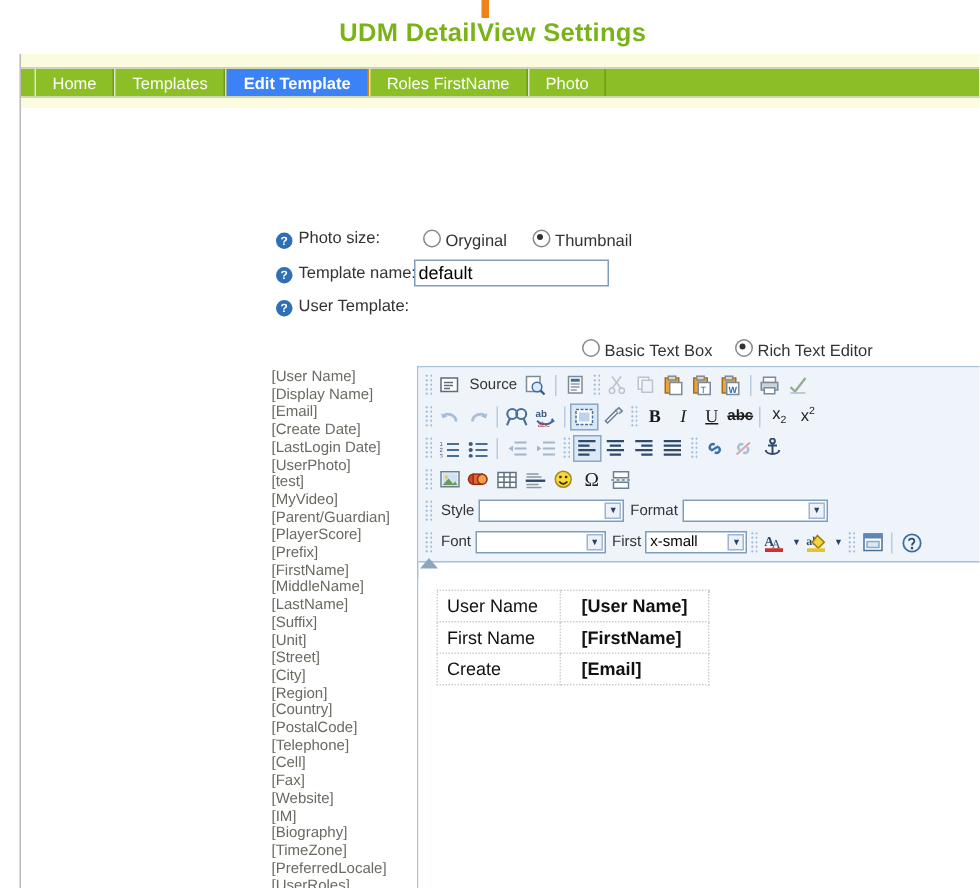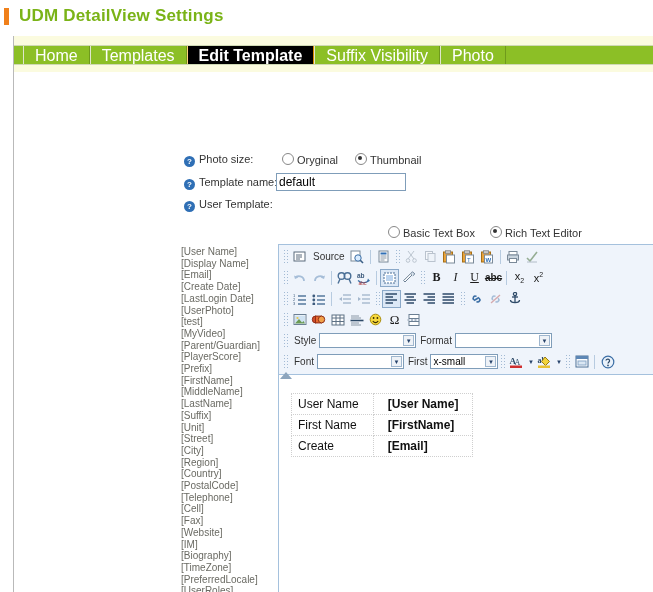--- a/index.html
+++ b/index.html
@@ -10,20 +10,21 @@
     font-size:11px;
     color:#333;
     overflow:hidden;
     position:relative;
   }
   
   #page-title-bar{
     height:32px;
     display:flex;align-items:center;
     padding-left:4px;
+    flex-direction:column;
   }
   #title-accent{
     width:5px;height:17px;background:#f0801a;margin-right:10px;
   }
   #page-title{
     color:#7ab317;
     font-size:17px;
     font-weight:bold;
     letter-spacing:.2px;
   }
@@ -42,31 +43,31 @@
   #tabstrip{
     background:#8cbf26;
     height:18px;
     border-top:1px solid #cfd9b4;
     border-bottom:1px solid #cfd9b4;
     display:flex;align-items:stretch;
     padding-left:9px;
     box-sizing:content-box;
   }
   .tab{
-    font-size:16px;
+    font-size:11px;
     color:#ffffff;
     padding:2px 11px 0 11px;
     line-height:16px;
     border-left:1px solid #dfe6cc;
     border-right:1px solid #6f9a1c;
     white-space:nowrap;
     cursor:pointer;
   }
   .tab.sel{
-    background:#000000;
+    background:#3b82f6;
     color:#ffffff;
     font-weight:bold;
     border-left:1px solid #ffd27f;
     border-right:1px solid #d98c00;
   }
   
   #content{
     position:relative;
     height:426px;
     background:#fff;
@@ -182,21 +183,21 @@
   <div id="page-title">UDM DetailView Settings</div>
 </div>
 
 <div id="panel">
 
   <div id="tabstrip-wrap">
     <div id="tabstrip">
       <div class="tab">Home</div>
       <div class="tab">Templates</div>
       <div class="tab sel">Edit Template</div>
-      <div class="tab">Suffix Visibility</div>
+      <div class="tab">Roles FirstName</div>
       <div class="tab">Photo</div>
     </div>
   </div>
 
   <div id="content">
 
     <div class="frow" id="row-photo">
       <span class="help-icon">?</span><span>Photo size:</span>
     </div>
     <div id="photo-opts">

